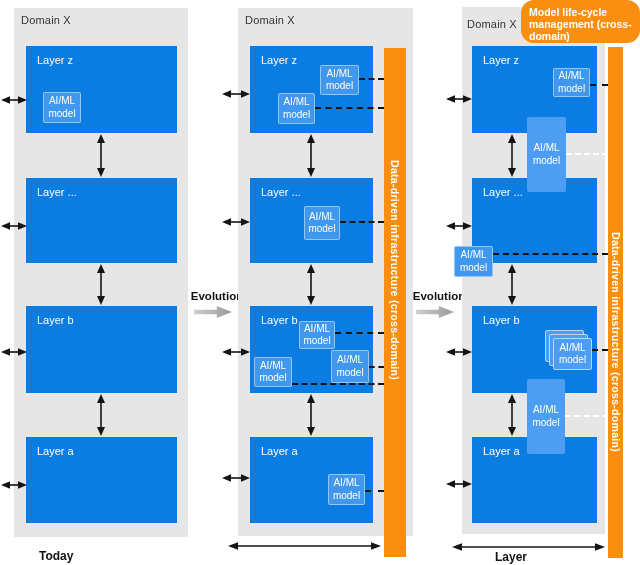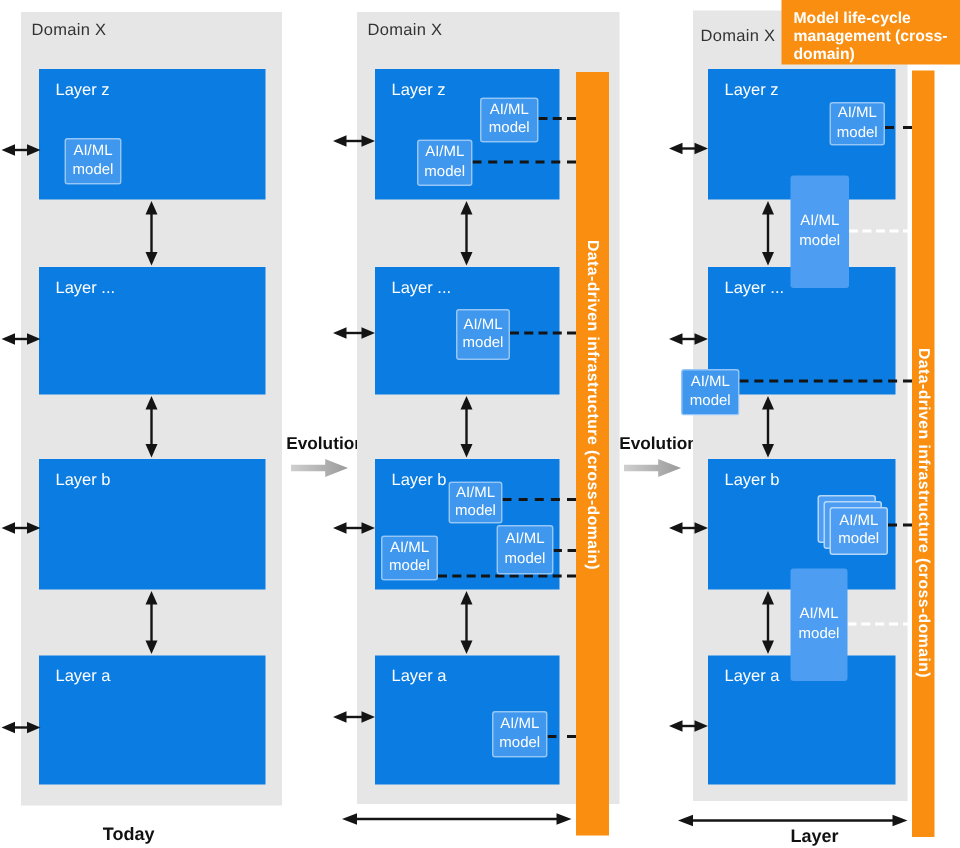--- a/index.html
+++ b/index.html
@@ -17,22 +17,22 @@
         line-height:1.25;display:flex;flex-direction:column;align-items:center;
         justify-content:center;text-align:center;box-sizing:border-box;}
   .sheet{position:absolute;background:#4d9ef2;border:1px solid #b5d8fa;border-radius:2px;
         box-sizing:border-box;}
   .dash{position:absolute;border-top:2px dashed #141414;height:0;}
   .wdash{position:absolute;border-top:2px dashed #fff;height:0;}
   .bar{position:absolute;background:#f98e11;color:#fff;}
   .bar span{writing-mode:vertical-rl;display:block;margin:0 auto;font-size:10.5px;
         font-weight:bold;letter-spacing:.3px;white-space:nowrap;}
   .header-box{position:absolute;background:#f98e11;color:#fff;font-size:10.5px;
-        font-weight:bold;line-height:1.15;padding:6px 6px 0 8px;box-sizing:border-box;}
-  .caption{position:absolute;font-size:12px;font-weight:bold;color:#111;text-align:right;}
+        font-weight:bold;line-height:1.15;padding:6px 6px 0 8px;box-sizing:border-box;border-radius:13px;}
+  .caption{position:absolute;font-size:12px;font-weight:bold;color:#111;text-align:left;}
   .evo-label{position:absolute;font-size:11.5px;font-weight:bold;color:#111;text-align:center;}
   .evo-arrow{position:absolute;background:linear-gradient(to right,#cfcfcf,#9a9a9a);
         clip-path:polygon(0 32%,60% 32%,60% 0,100% 50%,60% 100%,60% 68%,0 68%);}
   svg.harrow,svg.varrow{position:absolute;overflow:visible;}
   svg line{stroke:#141414;stroke-width:1.6;}
   svg polygon{fill:#141414;}
 </style>
 </head>
 <body>
 

